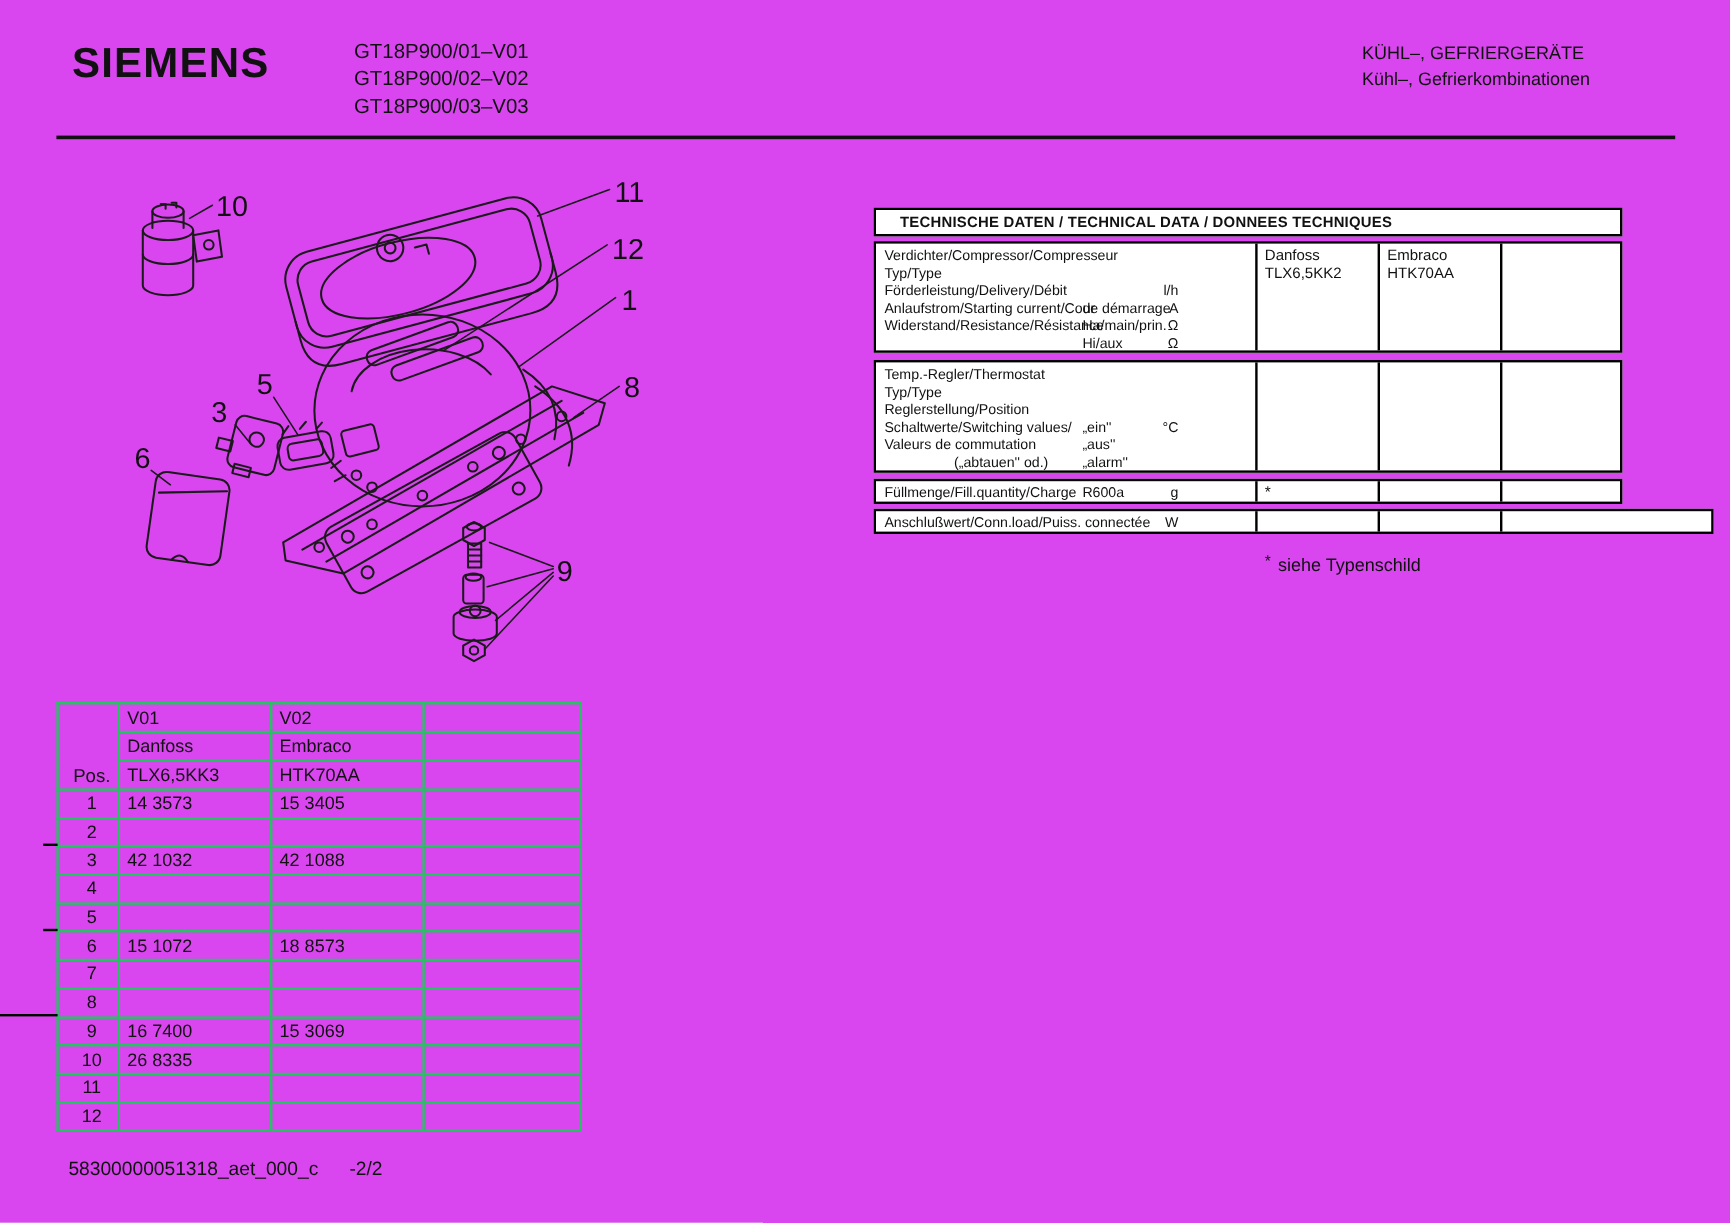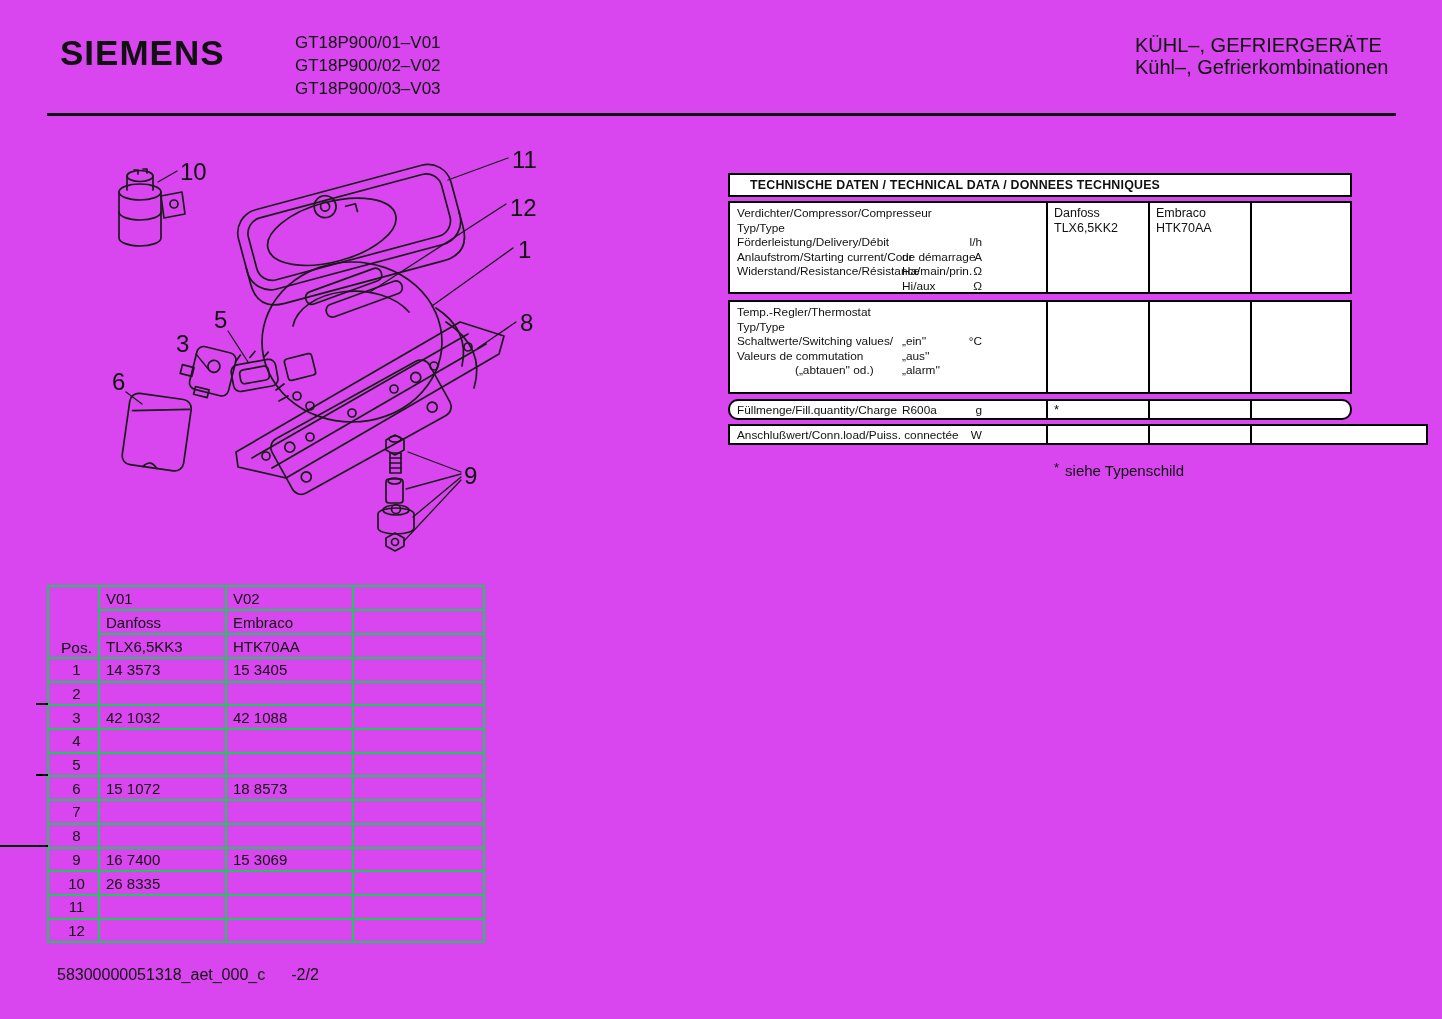--- a/index.html
+++ b/index.html
@@ -2,31 +2,31 @@
 <html><head>
 <meta charset="utf-8">
 <style>
   html,body{margin:0;padding:0;background:#e8e8e8;}
   #page{position:relative;width:1442px;height:1019px;background:#d946ef;color:#111;
         font-family:"Liberation Sans", sans-serif;overflow:hidden;}
 
   
   .brand{position:absolute;left:60px;top:33px;font-size:35px;font-weight:700;letter-spacing:1px;}
   .models{position:absolute;left:295px;top:31px;font-size:17px;line-height:23px;}
-  .doc-title{position:absolute;left:1135px;top:34px;font-size:20px;line-height:22px;}
+  .doc-title{position:absolute;left:1135px;top:34px;font-size:15px;line-height:22px;}
   .header-rule{position:absolute;left:47px;top:113px;width:1349px;height:3px;background:#111;}
 
   
   .tt{position:absolute;left:728px;top:173px;width:624px;}
   .tt-box{position:absolute;border:2px solid #000;box-sizing:border-box;background:#fff;}
   .tt-title{left:0;top:0;width:624px;height:24px;display:flex;align-items:center;
             padding-left:20px;font-size:12.4px;font-weight:700;letter-spacing:.2px;}
   .tt-b1{left:0;top:28px;width:624px;height:93px;}
   .tt-b2{left:0;top:127px;width:624px;height:94px;}
-  .tt-b3{left:0;top:226px;width:624px;height:21px;border-radius:10px;}
+  .tt-b3{left:0;top:226px;width:624px;height:21px;}
   .tt-b4{left:0;top:251px;width:700px;height:21px;}
   .tt-sep{position:absolute;top:0;bottom:0;width:2px;background:#000;}
   .s1{left:316px}.s2{left:418px}.s3{left:520px}
   .tt-rows{position:absolute;left:0;top:3px;right:0;}
   .tt-row{position:relative;height:14.6px;font-size:11.8px;white-space:nowrap;}
   .tt-label{position:absolute;left:7px;}
   .tt-label.ind{left:65px;}
   .tt-mid{position:absolute;left:172px;}
   .tt-unit{position:absolute;left:214px;width:38px;text-align:right;}
   .tt-val{position:absolute;top:3px;font-size:12.5px;line-height:15px;white-space:nowrap;}
@@ -246,20 +246,23 @@
       <div class="tt-sep s2"></div>
       <div class="tt-sep s3"></div>
       <div class="tt-rows">
         <div class="tt-row">
           <span class="tt-label">Temp.-Regler/Thermostat</span>
         </div>
         <div class="tt-row">
           <span class="tt-label">Typ/Type</span>
         </div>
         <div class="tt-row">
+          <span class="tt-label">Reglerstellung/Position</span>
+        </div>
+        <div class="tt-row">
           <span class="tt-label">Schaltwerte/Switching values/</span>
           <span class="tt-mid">„ein''</span>
           <span class="tt-unit">°C</span>
         </div>
         <div class="tt-row">
           <span class="tt-label">Valeurs de commutation</span>
           <span class="tt-mid">„aus''</span>
         </div>
         <div class="tt-row">
           <span class="tt-label ind">(„abtauen'' od.)</span>

